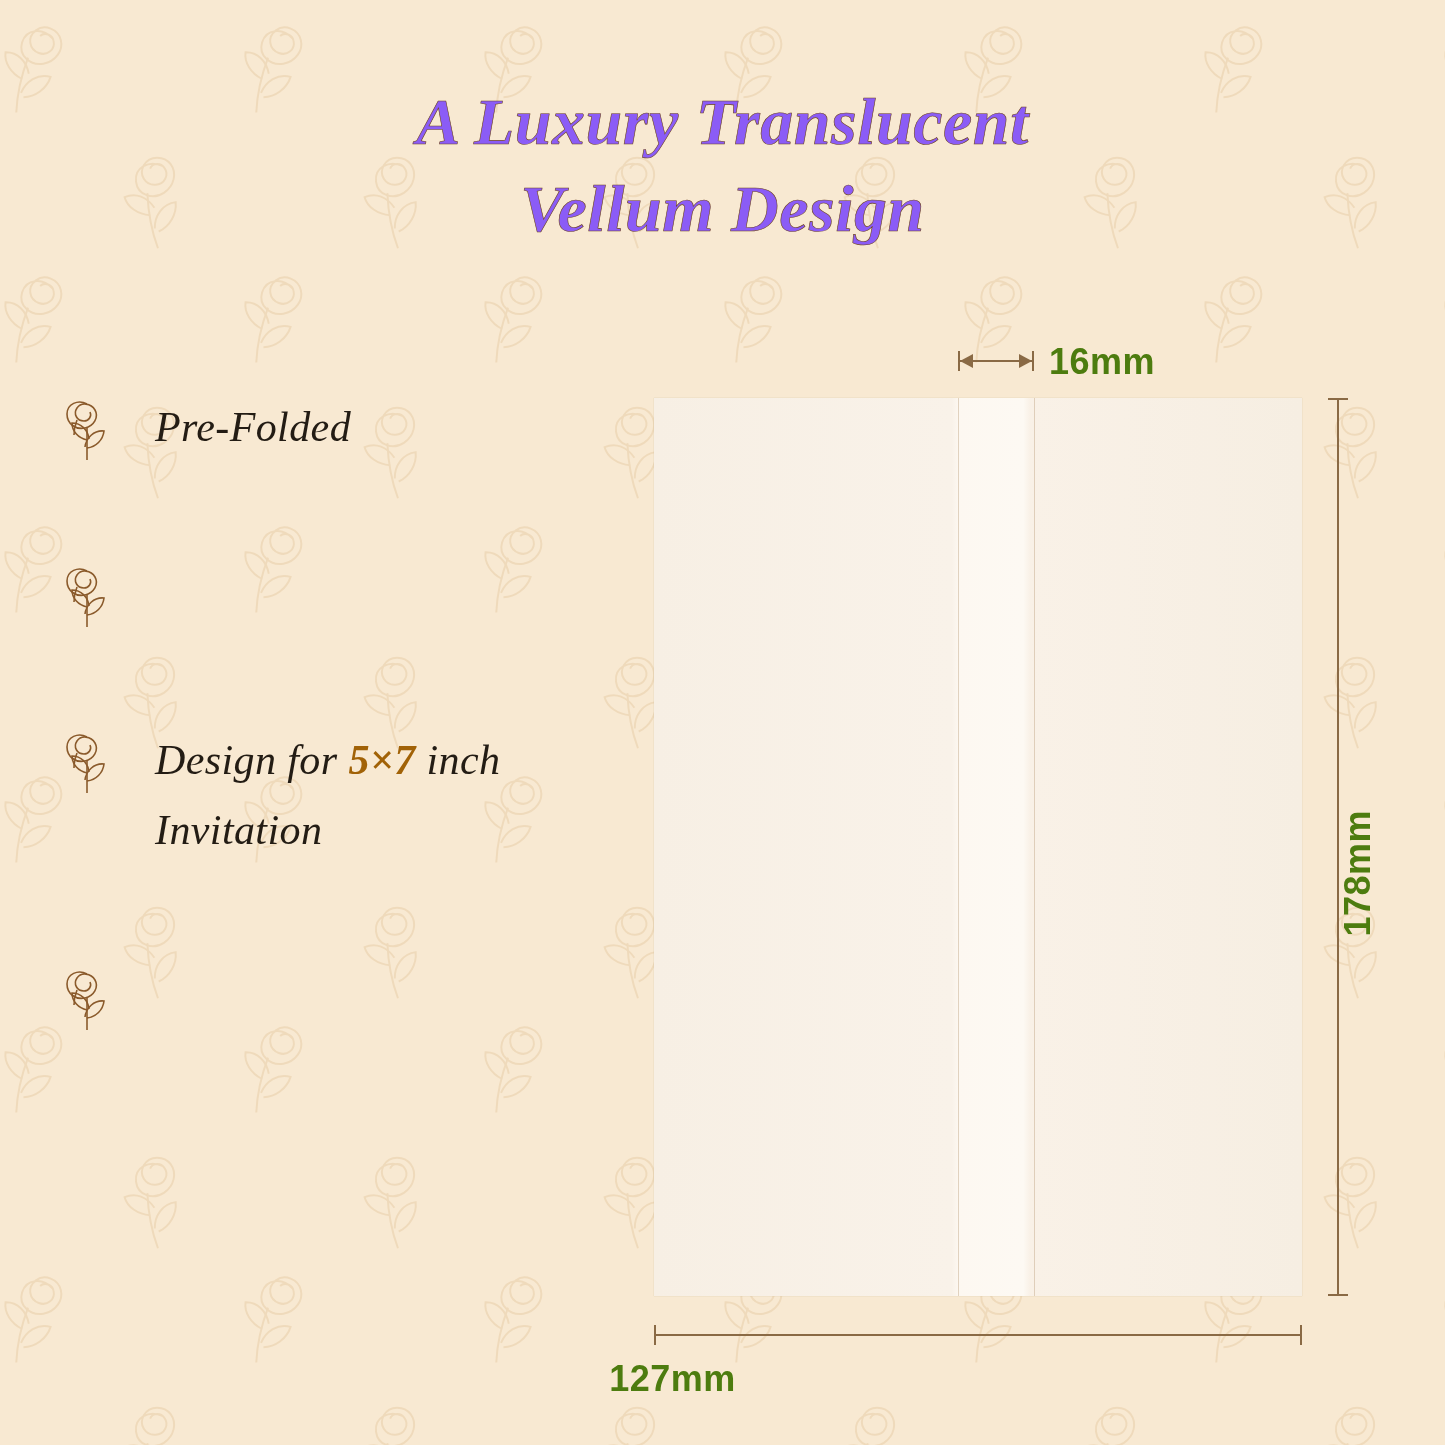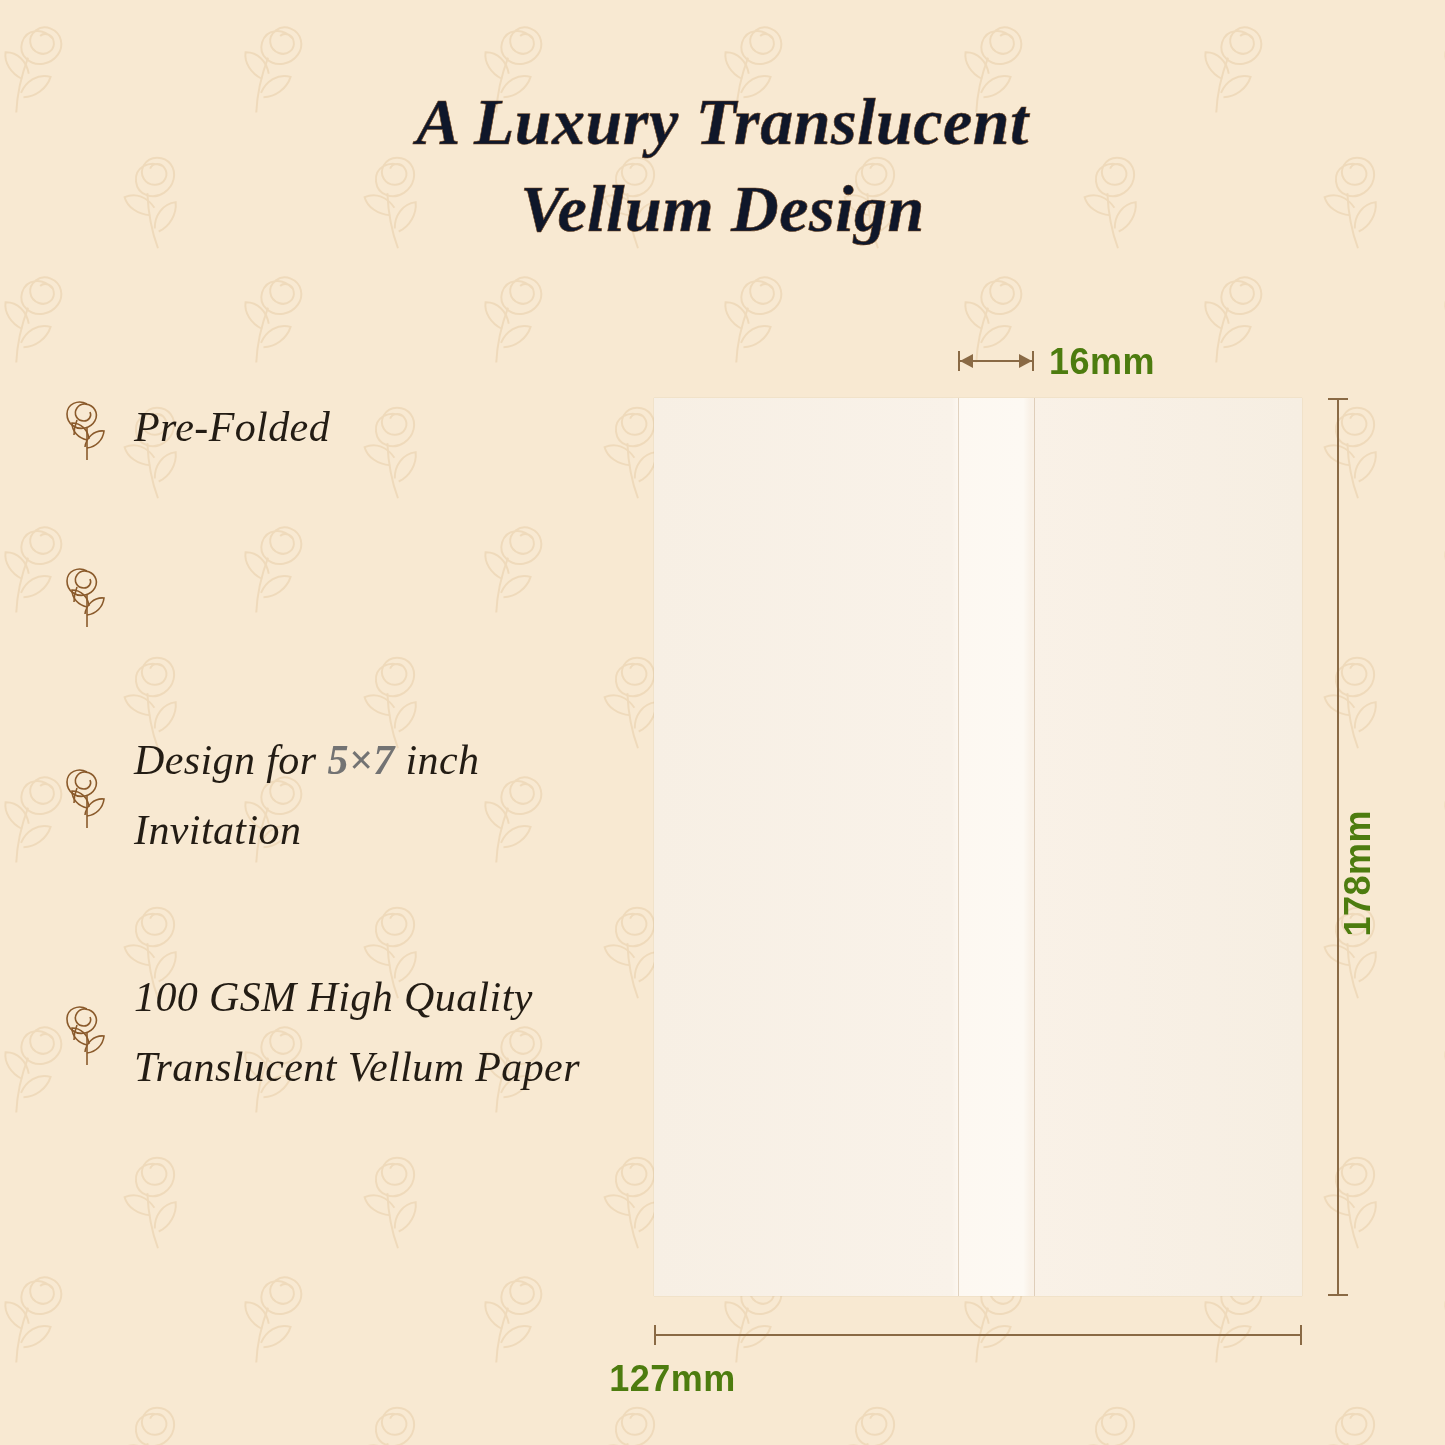--- a/index.html
+++ b/index.html
@@ -39,55 +39,56 @@
     left: 0;
     width: 1445px;
     text-align: center;
   }
   .title-line {
     font-family: "Liberation Serif", serif;
     font-style: italic;
     font-weight: bold;
     font-size: 66px;
     line-height: 1.32;
-    color: #0f172a;
+    color: #8b5cf6;
     letter-spacing: 0.5px;
     -webkit-text-stroke: 0.6px #6e4420;
   }
 
   
   #features {
     position: absolute;
     left: 60px;
     top: 392px;
     width: 580px;
   }
   .feature {
     display: flex;
-    align-items: center;
+    align-items: flex-start;
     margin-bottom: 96px;
+    gap: 21px;
   }
   .feature:last-child { margin-bottom: 0; }
   .rose-icon {
     width: 54px;
     height: 64px;
     flex: 0 0 54px;
     margin-top: 6px;
     margin-right: 20px;
   }
   .feature-text {
     font-family: "Liberation Serif", serif;
     font-style: italic;
     font-size: 42px;
     line-height: 1.68;
     color: #231c14;
     letter-spacing: 0.4px;
   }
   .feature-text .hl {
-    color: #737373;
+    color: #a16207;
     font-weight: bold;
   }
 
   
   #product {
     position: absolute;
     left: 654px;
     top: 398px;
     width: 648px;
     height: 898px;
@@ -269,21 +270,20 @@
     <div class="feature">
       <svg class="rose-icon" viewBox="0 0 54 64">
         <g stroke="#8a5a2b" stroke-width="1.6" fill="none">
           <path d="M27 6 c-9 -5 -20 0 -20 10 c0 10 9 16 18 14 c9 -2 14 -11 10 -18 c-4 -7 -14 -8 -18 -2 c-4 6 0 13 7 13 c5 0 8 -5 6 -9"></path>
           <path d="M17 22 c-2 5 -3 10 -3 15"></path>
           <path d="M27 30 c0 12 0 22 0 32"></path>
           <path d="M27 42 c-9 -2 -15 -9 -15 -17 c9 0 16 7 17 16"></path>
           <path d="M27 50 c9 -1 16 -8 17 -17 c-10 -1 -18 7 -19 16"></path>
         </g>
       </svg>
-      <div class="feature-text">100 GSM High Quality Translucent Vellum Paper</div>
     </div>
 
   </div>
 
   <div id="product">
     <div class="fold-line" id="fold-left"></div>
     <div class="fold-line" id="fold-right"></div>
   </div>
 
   <div class="dim-line" id="dim-top-line"></div>

